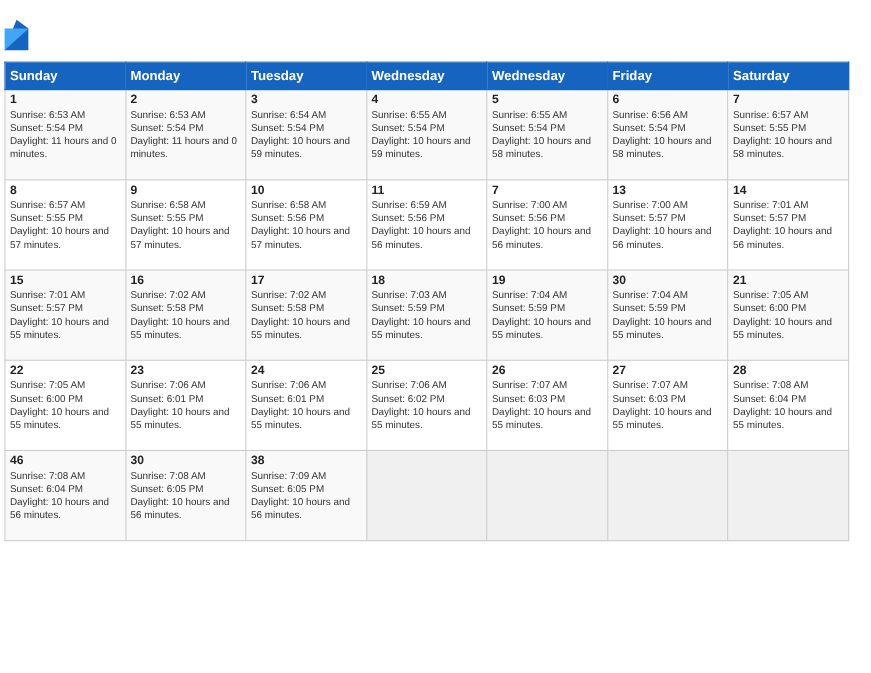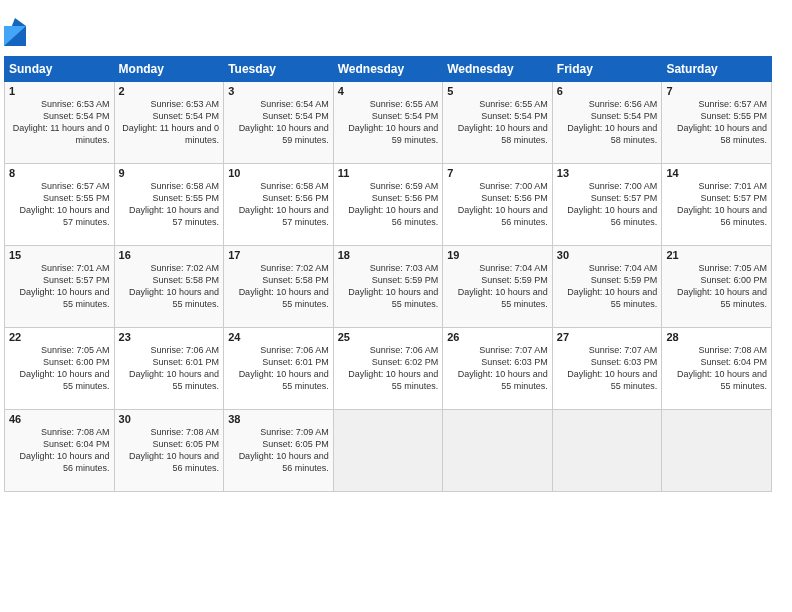--- a/index.html
+++ b/index.html
@@ -92,21 +92,20 @@
       font-size: 11px;
       font-weight: bold;
       color: #222;
       display: block;
       margin-bottom: 1px;
     }
     .cell-text {
       font-size: 9px;
       line-height: 1.35;
       color: #333;
-      text-align: right;
     }
     .empty-cell {
       background: #f0f0f0 !important;
     }
   </style>
 </head>
 <body>
 
 <div class="page">
   <div class="header">

